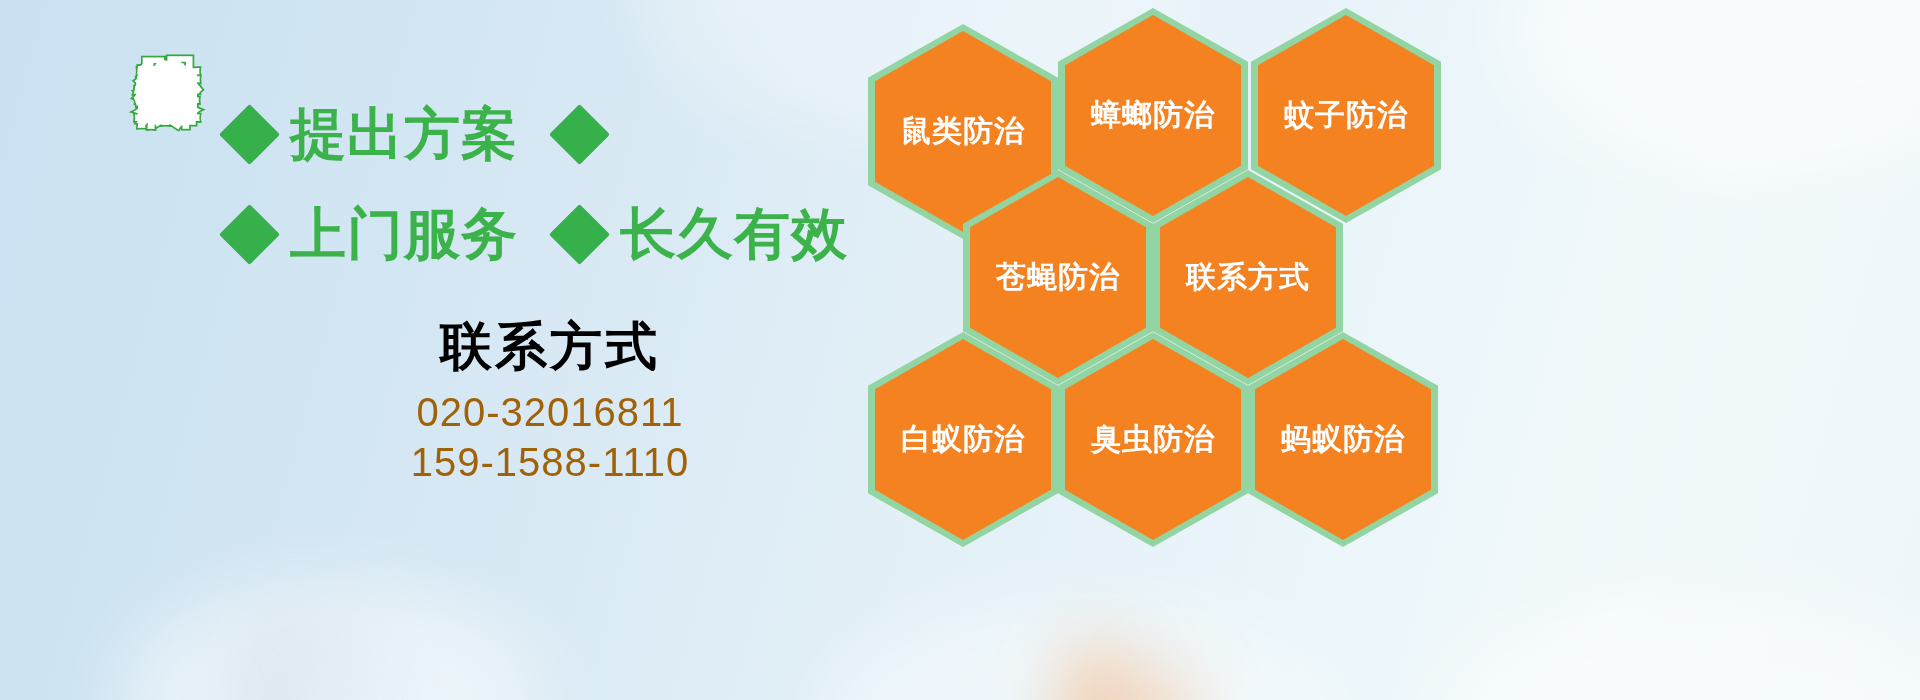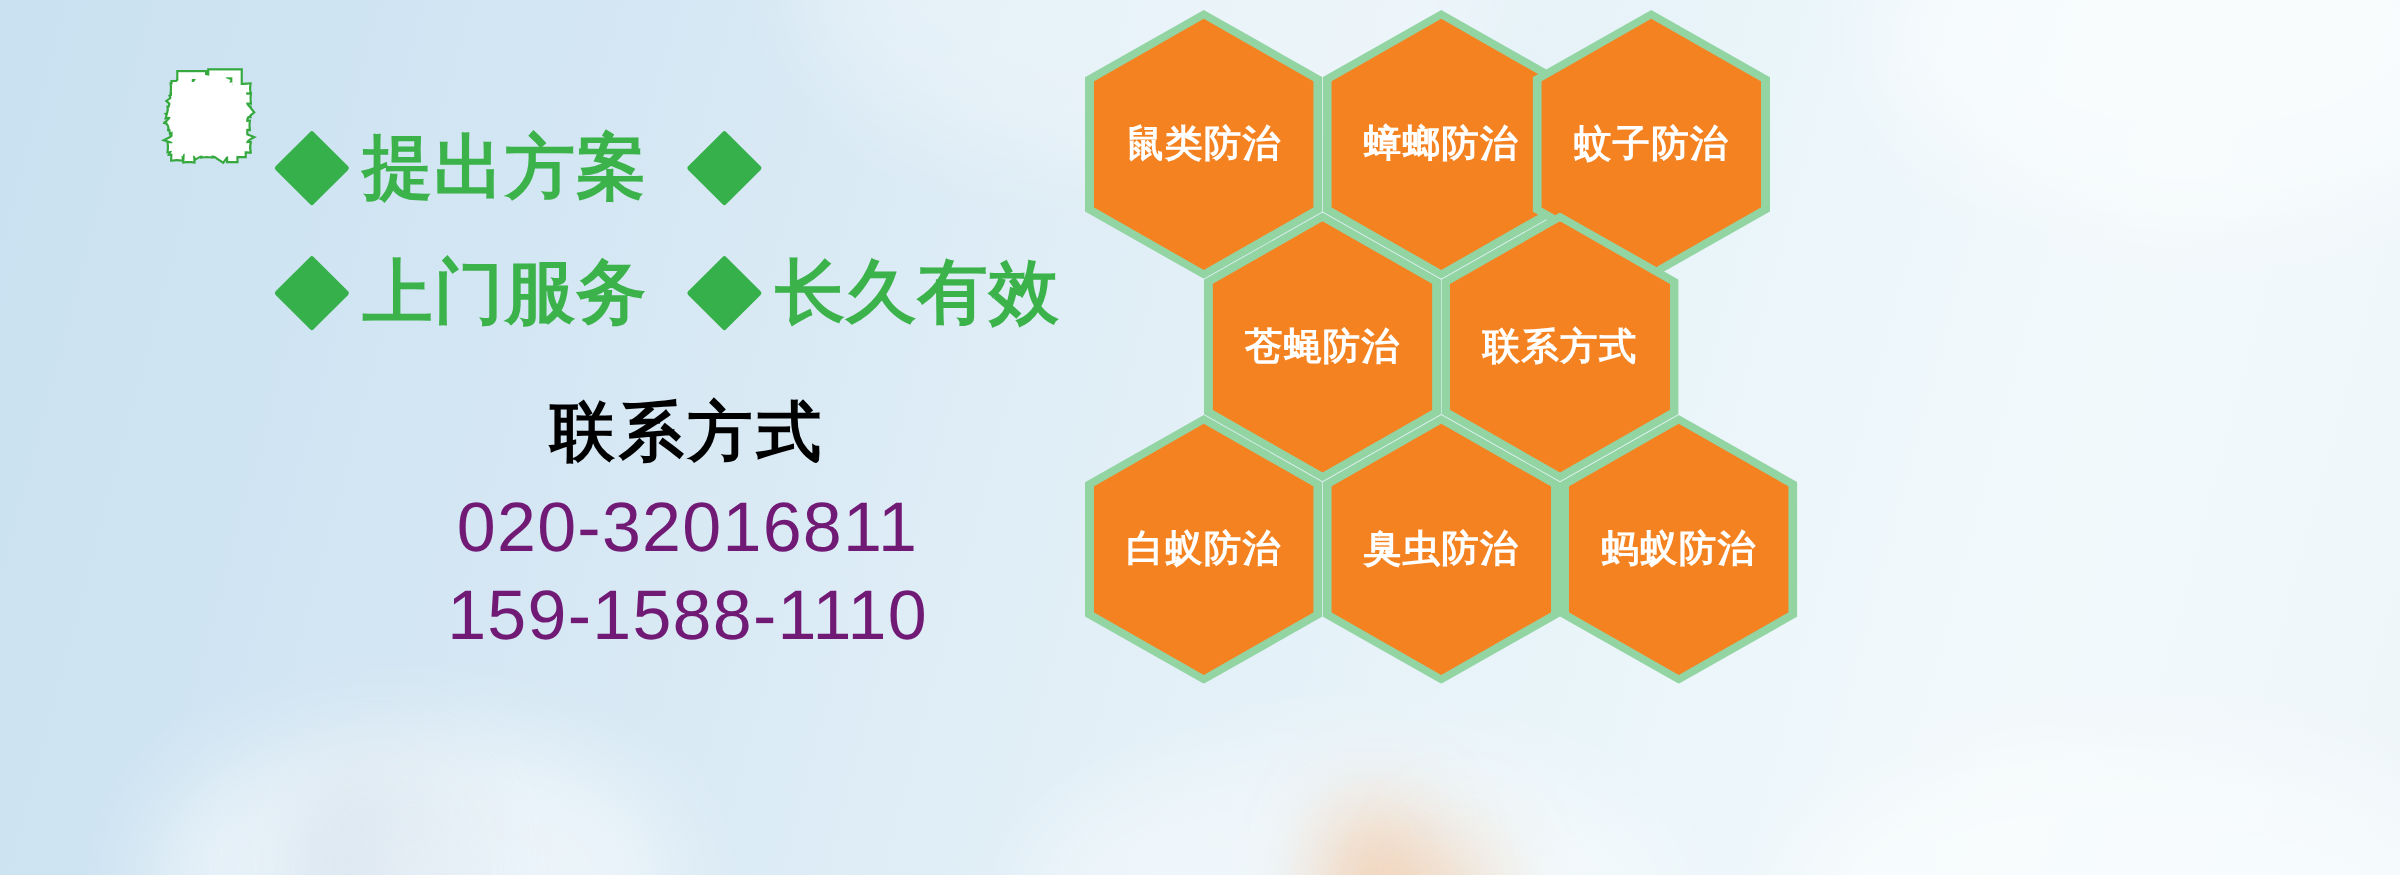--- a/index.html
+++ b/index.html
@@ -53,21 +53,21 @@
     letter-spacing:1px; white-space:nowrap; line-height:1;
   }
 
   
   #contact { position:absolute; left:230px; top:316px; width:640px; text-align:center; }
   #contact-title {
     font-size:52px; font-weight:bold; color:#000000;
     letter-spacing:3px; line-height:1.18; margin-bottom:10px;
   }
   .phone {
-    font-size:56px; color:#701a75; font-weight:400;
+    font-size:40px; color:#a16207; font-weight:400;
     letter-spacing:1px; line-height:1.25;
   }
 
   
   #honeycomb { position:absolute; left:862px; top:0px; width:580px; height:570px; }
   .hex {
     position:absolute; width:190px; height:215px;
     display:flex; align-items:center; justify-content:center;
     background:#93d4a3;
     clip-path:polygon(50% 0%,100% 25%,100% 75%,50% 100%,0% 75%,0% 25%);
@@ -76,23 +76,23 @@
     position:absolute; inset:7px;
     background:#f58220;
     clip-path:polygon(50% 0%,100% 25%,100% 75%,50% 100%,0% 75%,0% 25%);
   }
   .hex .hex-label {
     position:relative; z-index:2;
     color:#ffffff; font-size:30px; font-weight:bold;
     letter-spacing:1px; white-space:nowrap;
   }
   
-  .hex.r1c1 { left:6px;   top:8px;  }
+  .hex.r1c1 { left:6px;   top:24px;  }
   .hex.r1c2 { left:196px; top:8px;  }
-  .hex.r1c3 { left:364px; top:8px;  }
+  .hex.r1c3 { left:389px; top:8px;  }
   
   .hex.r2c1 { left:101px; top:170px; }
   .hex.r2c2 { left:291px; top:170px; }
   
   .hex.r3c1 { left:6px;   top:332px; }
   .hex.r3c2 { left:196px; top:332px;align-items:center; }
   .hex.r3c3 { left:386px; top:332px; }
 </style>
 </head>
 <body>

